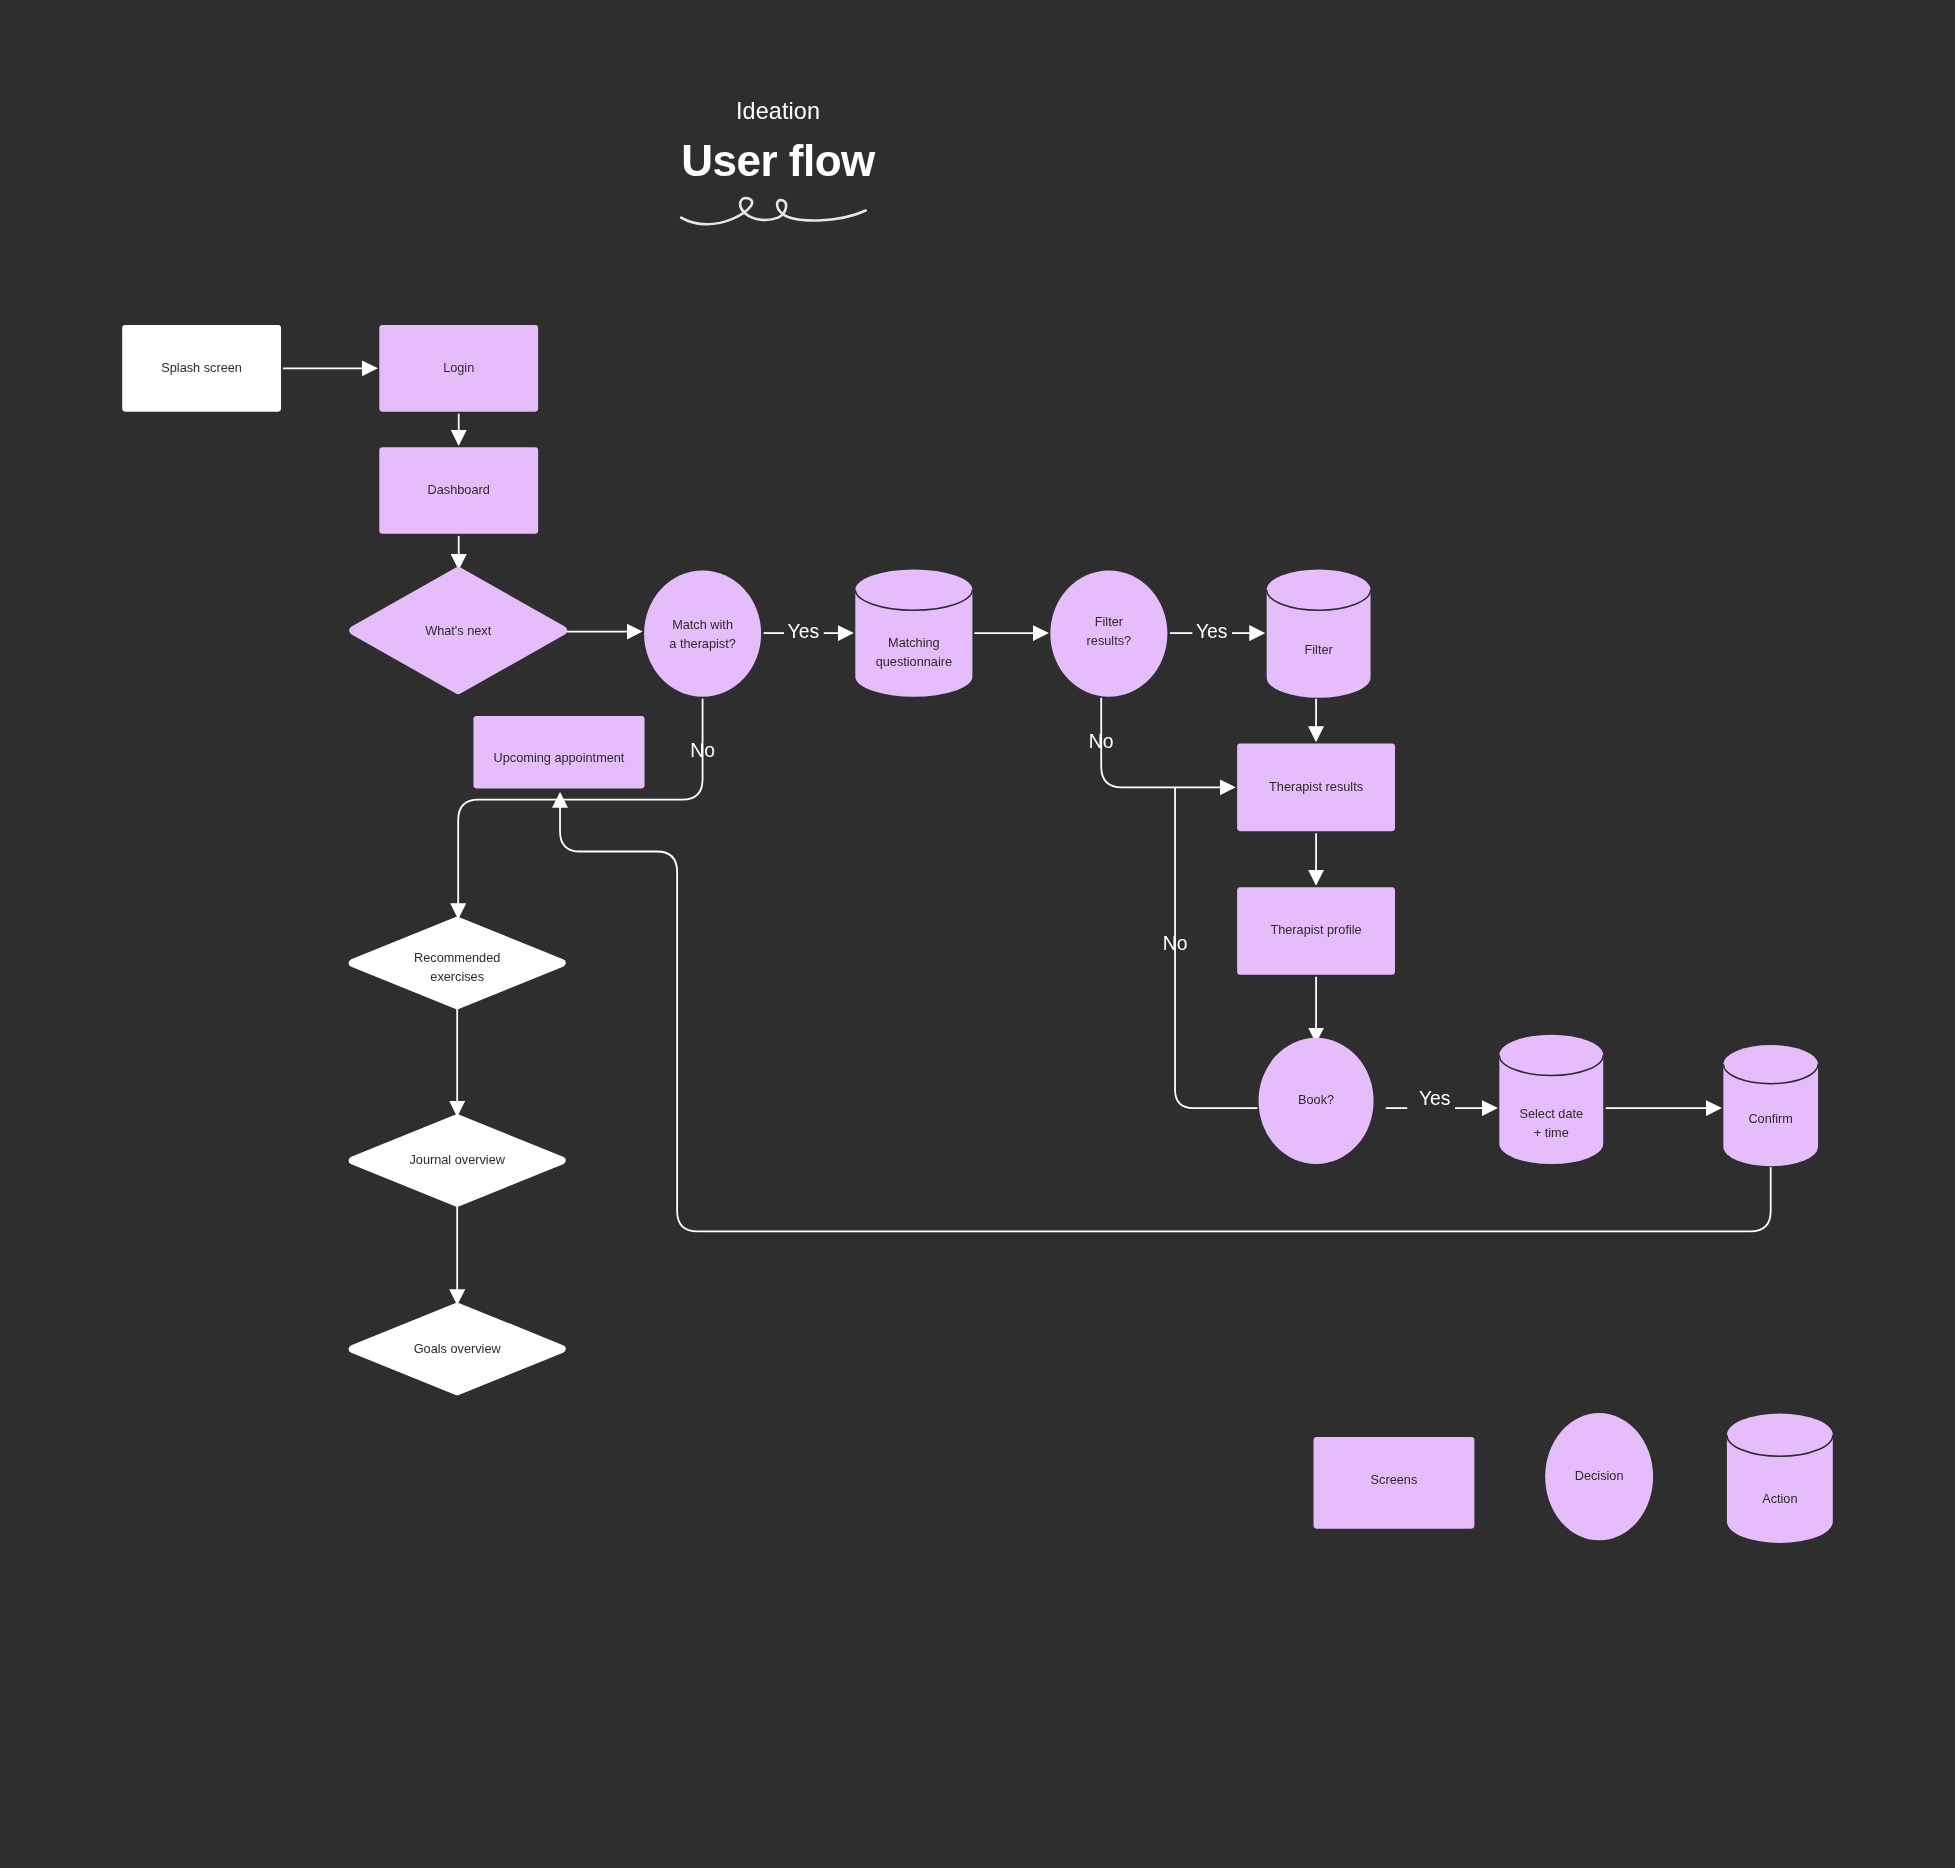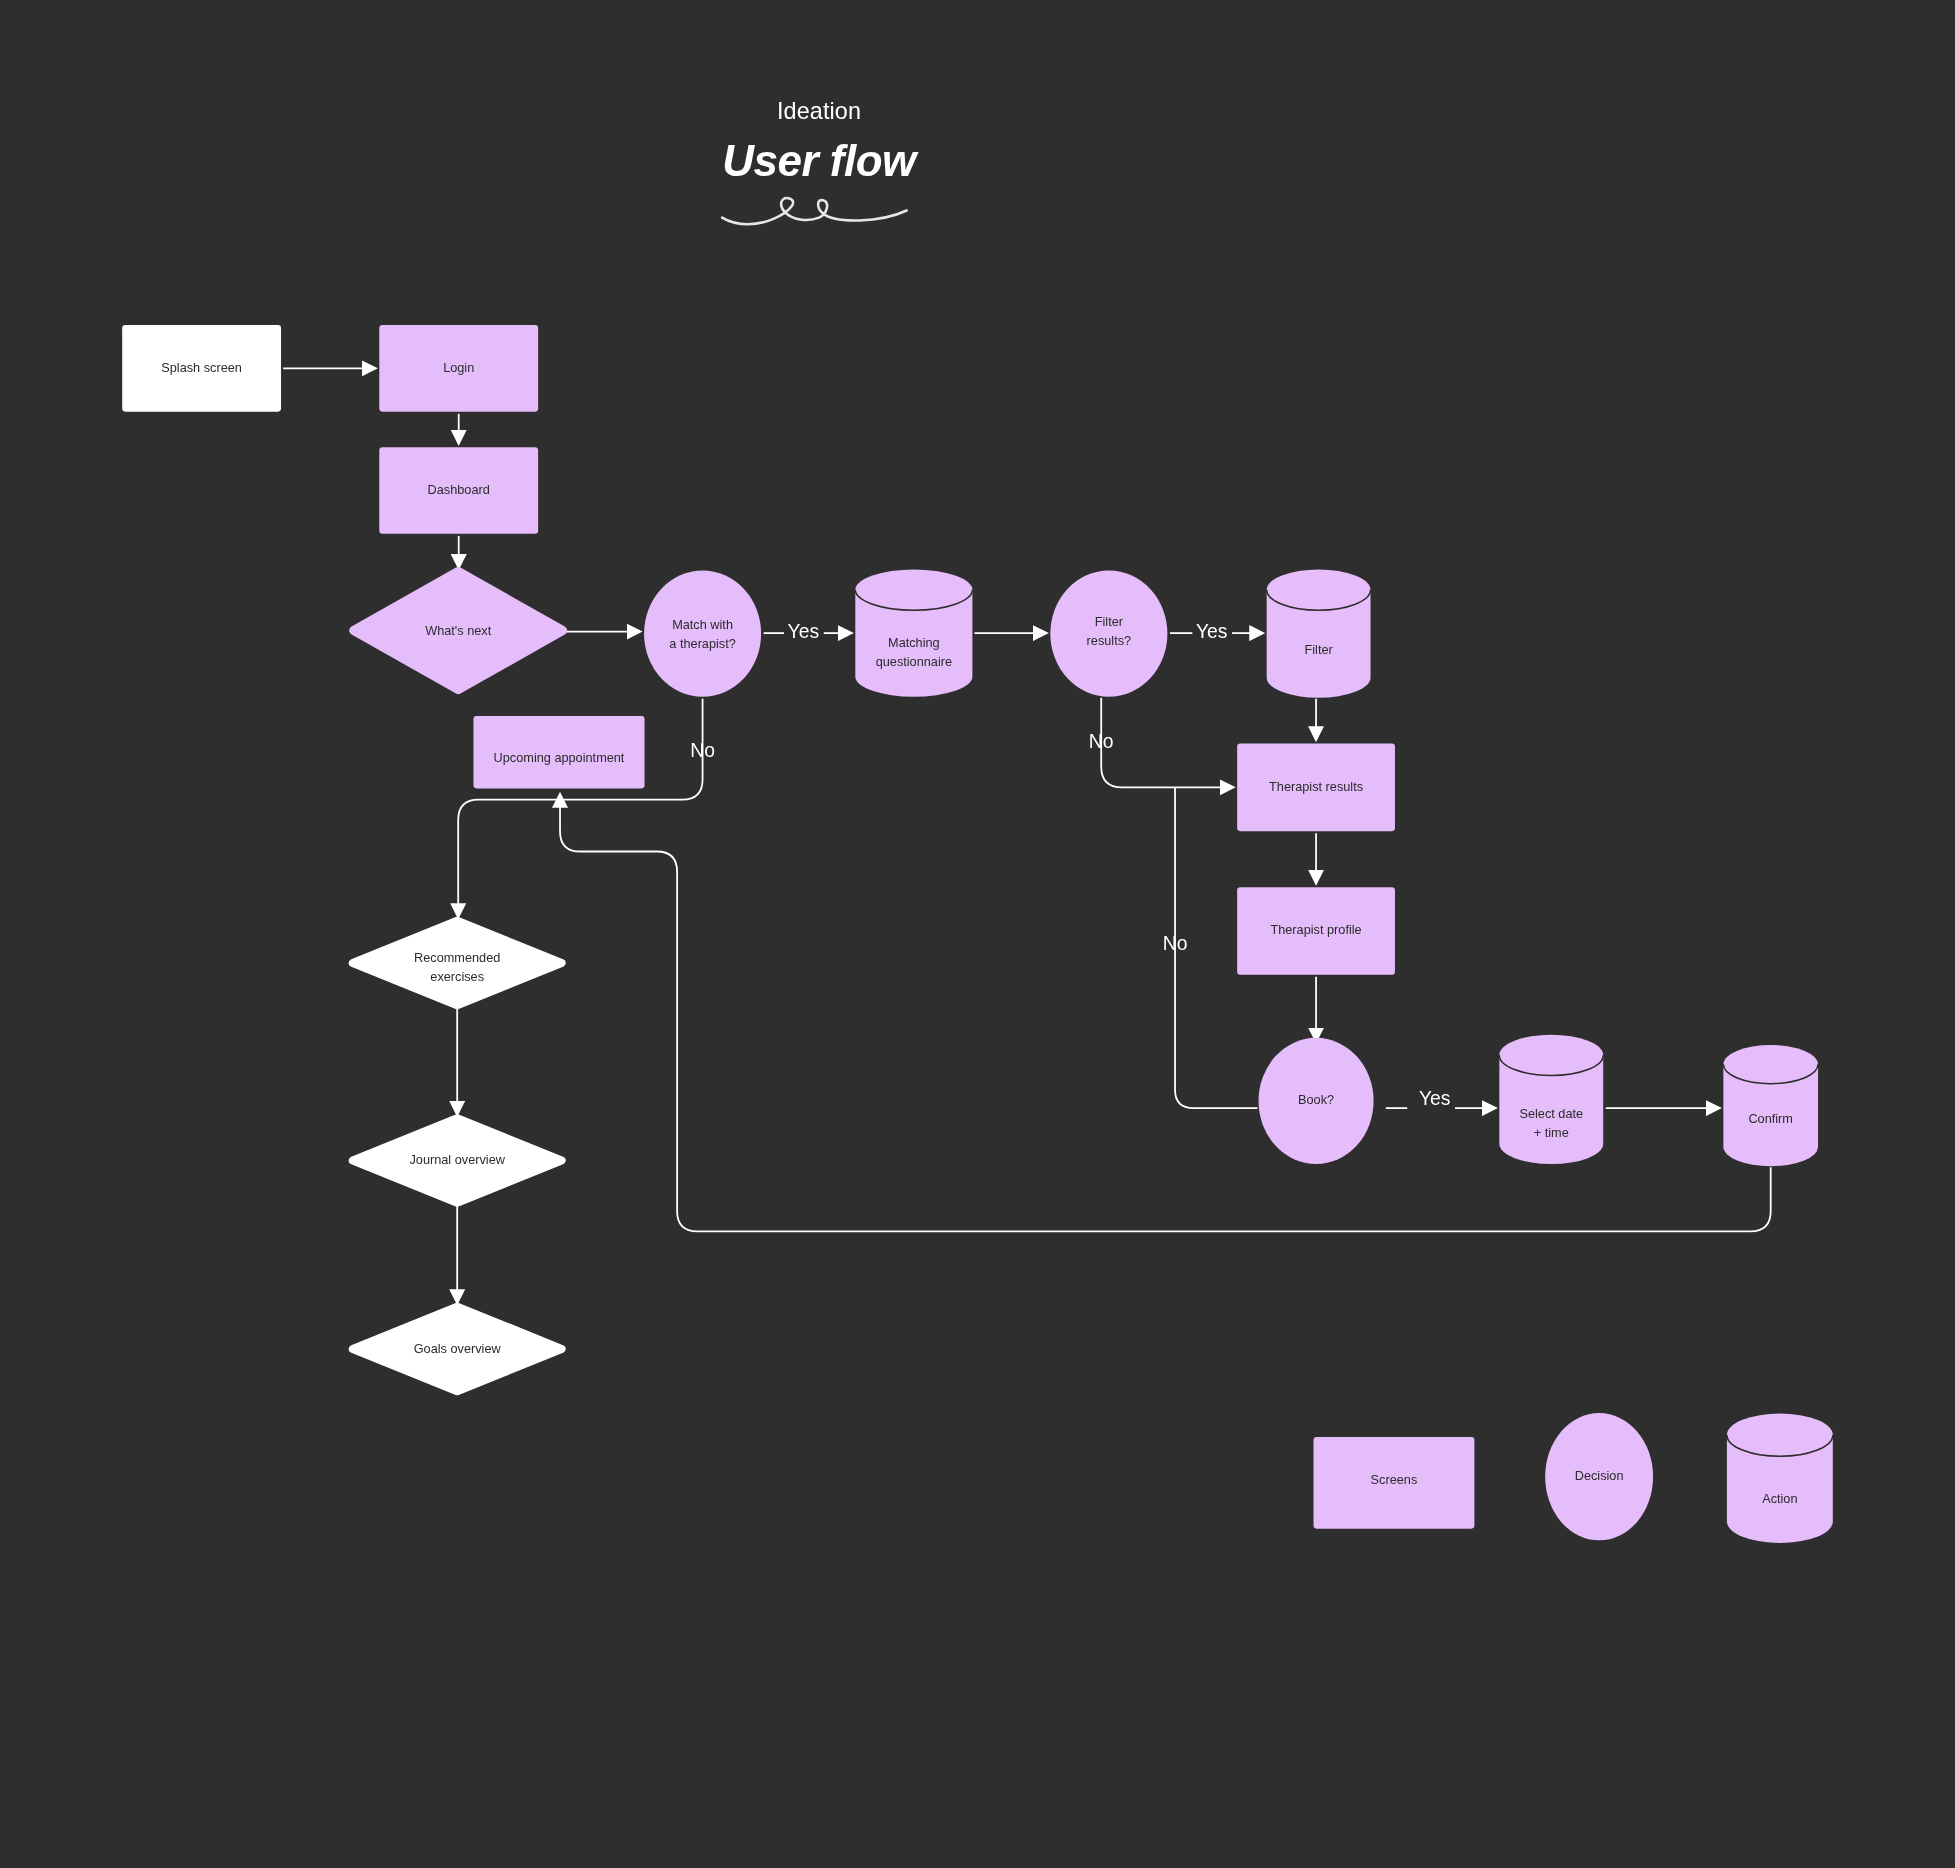--- a/index.html
+++ b/index.html
@@ -21,37 +21,35 @@
     background: #2e2e2e;
   }
 
   
   .header {
     position: absolute;
     top: 97px;
     left: 0;
     width: 1556px;
     text-align: center;
-    padding-left: 41px;
   }
   .header .eyebrow {
     font-size: 23.4px;
     color: #ffffff;
     font-weight: 400;
     letter-spacing: 0.1px;
     line-height: 1.2;
   }
   .header .title {
     font-size: 44px;
     color: #ffffff;
     font-weight: 700;
     letter-spacing: -0.5px;
     margin-top: 12.2px;
     line-height: 1.1;
-    font-style: italic;
   }
   .header .squiggle {
     margin-top: 7.1px;
     height: 41px;
   }
 
   
   #flow {
     position: absolute;
     top: 0;

